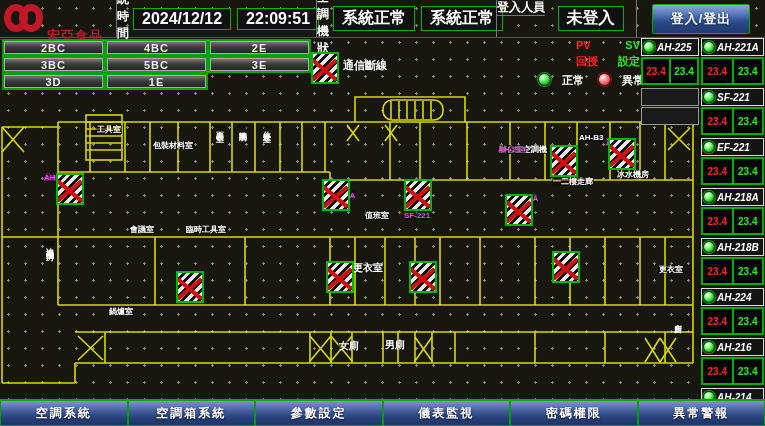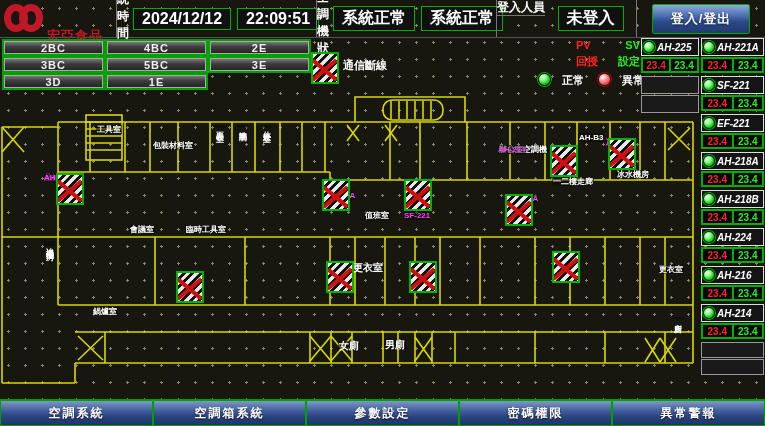--- a/index.html
+++ b/index.html
@@ -74,21 +74,21 @@
   .pdev{position:absolute;}
   
   .colA,.colB{position:absolute;top:38px;}
   .colA{left:641px;width:58px;}
   .colB{left:701px;width:63px;}
   .namebox{height:18px;border:1px solid #ddd;background:#141414;display:flex;align-items:center;
     gap:2px;padding:0 1px;margin-bottom:1px;}
   .namebox .nm{font-size:10px;font-weight:bold;font-style:italic;color:#fff;letter-spacing:0;}
   .nled{flex:none;width:12px;height:12px;border-radius:50%;border:1px solid #030;
     background:radial-gradient(circle at 35% 30%,#fff,#9f9 30%,#0b0 75%,#040);box-shadow:0 0 0 1px #0a0;}
-  .valbox{height:16px;border:1px solid #00b000;background:#000;display:flex;margin-bottom:3px;}
+  .valbox{height:28px;border:1px solid #00b000;background:#000;display:flex;margin-bottom:3px;}
   .valbox span{flex:1;border:1px solid #00b000;font-size:10px;font-weight:bold;display:flex;
     align-items:center;justify-content:center;background:#050505;}
   .emptybox{border:1px solid #999;background:#1a1a1a;margin-bottom:1px;}
   
   .nav{position:absolute;left:0;bottom:0;width:765px;height:27px;display:flex;border-top:2px solid #00a000;}
   .navbtn{flex:1;border:1px solid #00a000;border-top:none;color:#fff;font-weight:bold;font-size:12px;
     letter-spacing:2px;display:flex;align-items:center;justify-content:center;cursor:pointer;
     background:linear-gradient(#7e97c8,#44609c 40%,#2a4480 65%,#1d3468);text-shadow:0 1px 2px #112;}
 </style>
 </head>
@@ -225,21 +225,21 @@
     </svg>
 
     <div class="roomlbl" style="left:96px;top:30px;">工具室</div>
     <div class="roomlbl" style="left:152px;top:46px;">包裝材料室</div>
     <div class="roomlbl vert" style="left:214px;top:30px;">更衣室</div>
     <div class="roomlbl vert" style="left:237px;top:30px;">洗手間</div>
     <div class="roomlbl vert" style="left:261px;top:30px;">休息室</div>
     <div class="roomlbl" style="left:578px;top:38px;">AH-B3</div>
     <div class="roomlbl" style="left:96px;top:130px;margin-left:33px;">會議室</div>
     <div class="roomlbl" style="left:185px;top:130px;">臨時工具室</div>
-    <div class="roomlbl" style="left:92px;top:212px;">鍋爐室</div>
+    <div class="roomlbl" style="left:108px;top:212px;">鍋爐室</div>
     <div class="roomlbl vert" style="left:44px;top:146px;">冰機主機房</div>
     <div class="roomlbl" style="left:352px;top:168px;font-size:10px;">更衣室</div>
     <div class="roomlbl" style="left:338px;top:246px;font-size:10px;">女廁</div>
     <div class="roomlbl" style="left:384px;top:245px;font-size:10px;">男廁</div>
     <div class="roomlbl vert" style="left:672px;top:222px;">廁所</div>
     <div class="roomlbl" style="left:658px;top:170px;">更衣室</div>
 
     <div class="pdev" style="left:44px;top:78px;">
       <div class="devlbl">品檢室</div>
       <div class="devlbl">AH-218</div>
@@ -405,17 +405,18 @@
       <span class="grn">23.4</span>
     </div>
     <div class="emptybox" style="height:16px;"></div>
     <div class="emptybox" style="height:16px;"></div>
   </div>
 
   <div class="nav">
     <button class="navbtn">空調系統</button>
     <button class="navbtn">空調箱系統</button>
     <button class="navbtn">參數設定</button>
+    <button class="navbtn">儀表監視</button>
     <button class="navbtn">密碼權限</button>
     <button class="navbtn">異常警報</button>
   </div>
 
 </div>
 
 </body></html>

